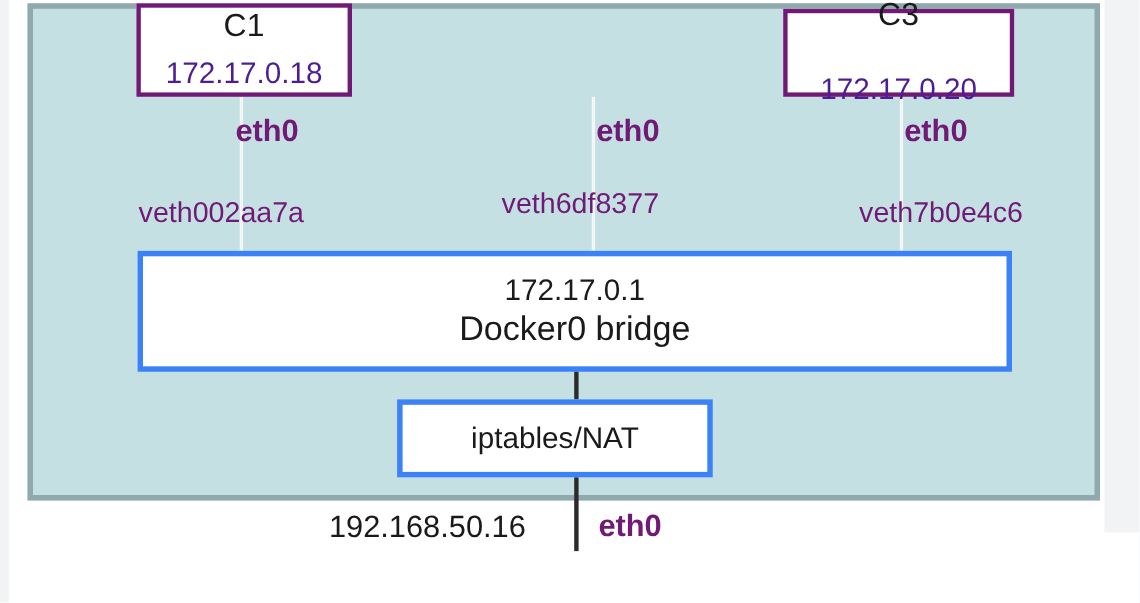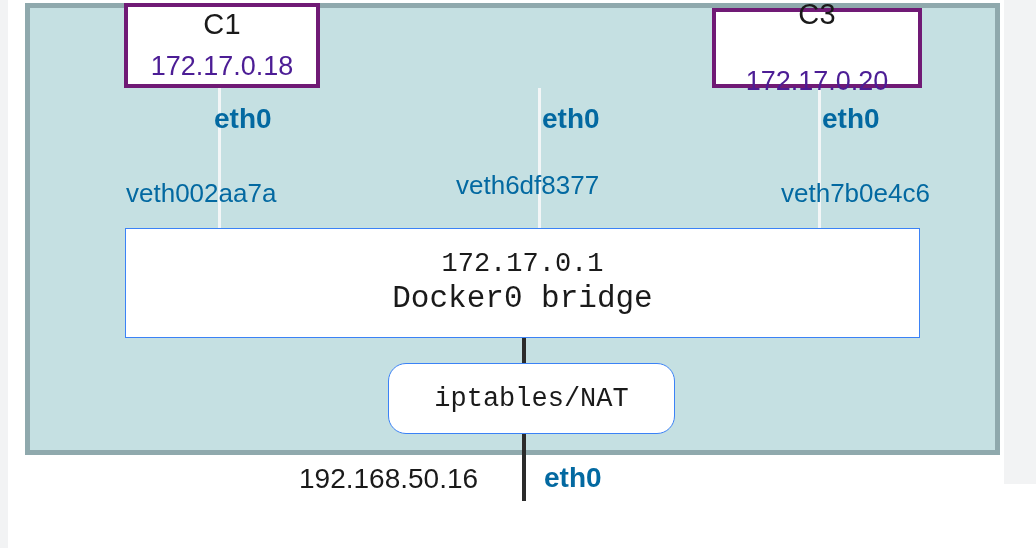--- a/index.html
+++ b/index.html
@@ -44,22 +44,21 @@
     box-sizing: border-box;
     display: flex;
     flex-direction: column;
     align-items: center;
     justify-content: center;
   }
   .container-box {
     border: 4px solid #701a75;
   }
   .plain-box {
-    border: 1px solid #3b82f6;
-    font-family: Liberation Mono, monospace;
+    border: 5px solid #3b82f6;
   }
   .c-name {
     font-size: 29px;
     color: #1a1a1a;
     line-height: 1.05;
     letter-spacing: 0.3px;
   }
   .c-ip {
     font-size: 27px;
     color: #4c1d95;
@@ -73,21 +72,21 @@
     background: #f3f6f7;
   }
   .cable-dark {
     position: absolute;
     width: 4px;
     background: #2b2b2b;
   }
   
   .label {
     position: absolute;
-    color: #0369a1;
+    color: #701a75;
     white-space: nowrap;
   }
   .label-eth {
     font-size: 28px;
     font-weight: bold;
   }
   .label-veth {
     font-size: 26px;
   }
   .bridge-ip {
@@ -143,21 +142,21 @@
   <div class="label label-veth" style="left:456px; top:170px;">veth6df8377</div>
   <div class="label label-veth" style="left:746px; top:178px;margin-left:35px;">veth7b0e4c6</div>
 
   <div class="box plain-box" style="left:125px; top:228px; width:795px; height:110px;">
     <div class="bridge-ip">172.17.0.1</div>
     <div class="bridge-name">Docker0 bridge</div>
   </div>
 
   <div class="cable-dark" style="left:522px; top:338px; height:26px;"></div>
 
-  <div class="box plain-box" style="left:388px; top:363px; width:287px; height:71px;border-radius:18px;">
+  <div class="box plain-box" style="left:361px; top:363px; width:287px; height:71px;">
     <div class="nat-text">iptables/NAT</div>
   </div>
 
   <div class="cable-dark" style="left:522px; top:434px; height:67px;"></div>
 
   <div class="label host-ip" style="left:299px; top:463px;">192.168.50.16</div>
   <div class="label label-eth" style="left:544px; top:462px;">eth0</div>
 
 </div>
 

